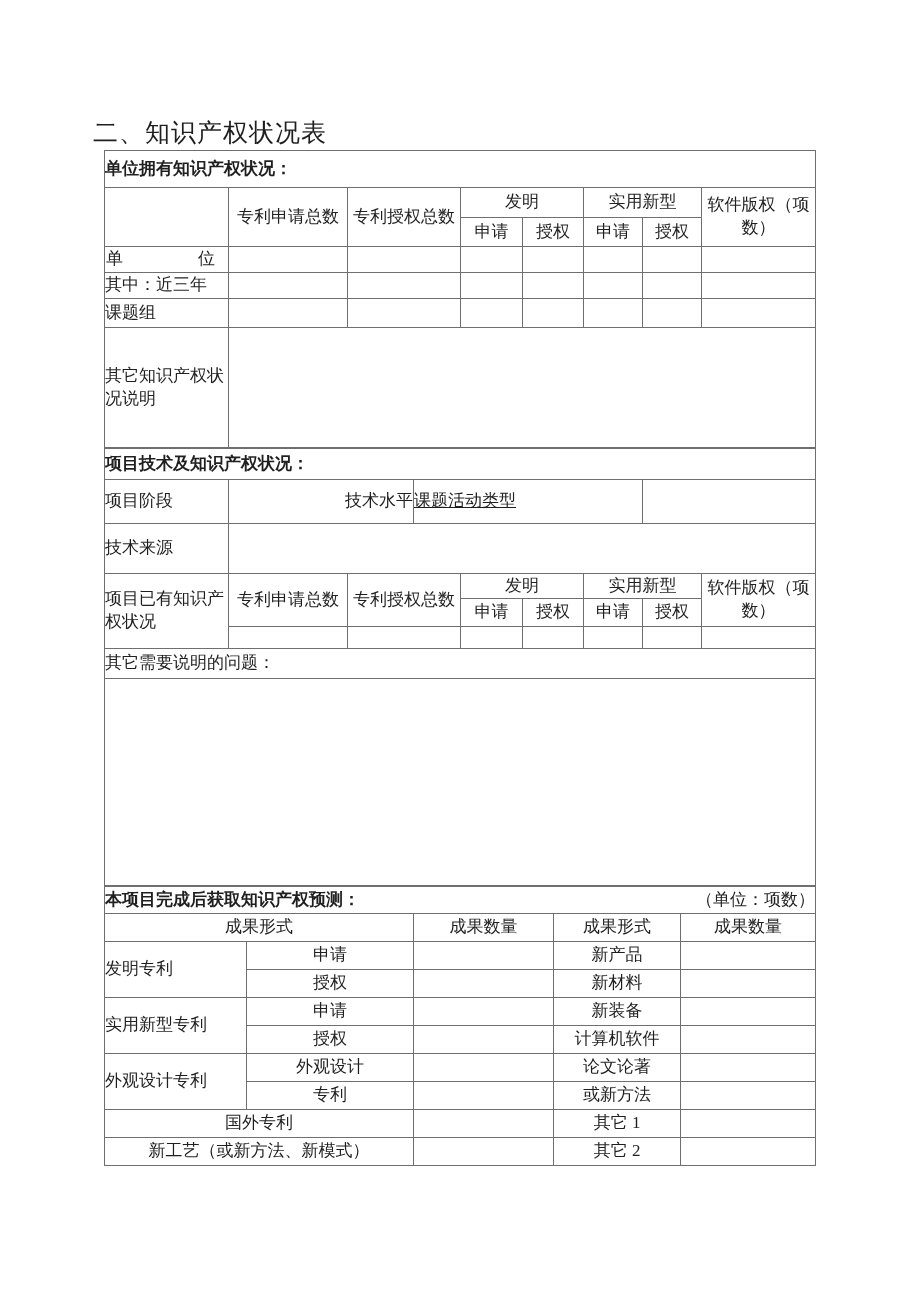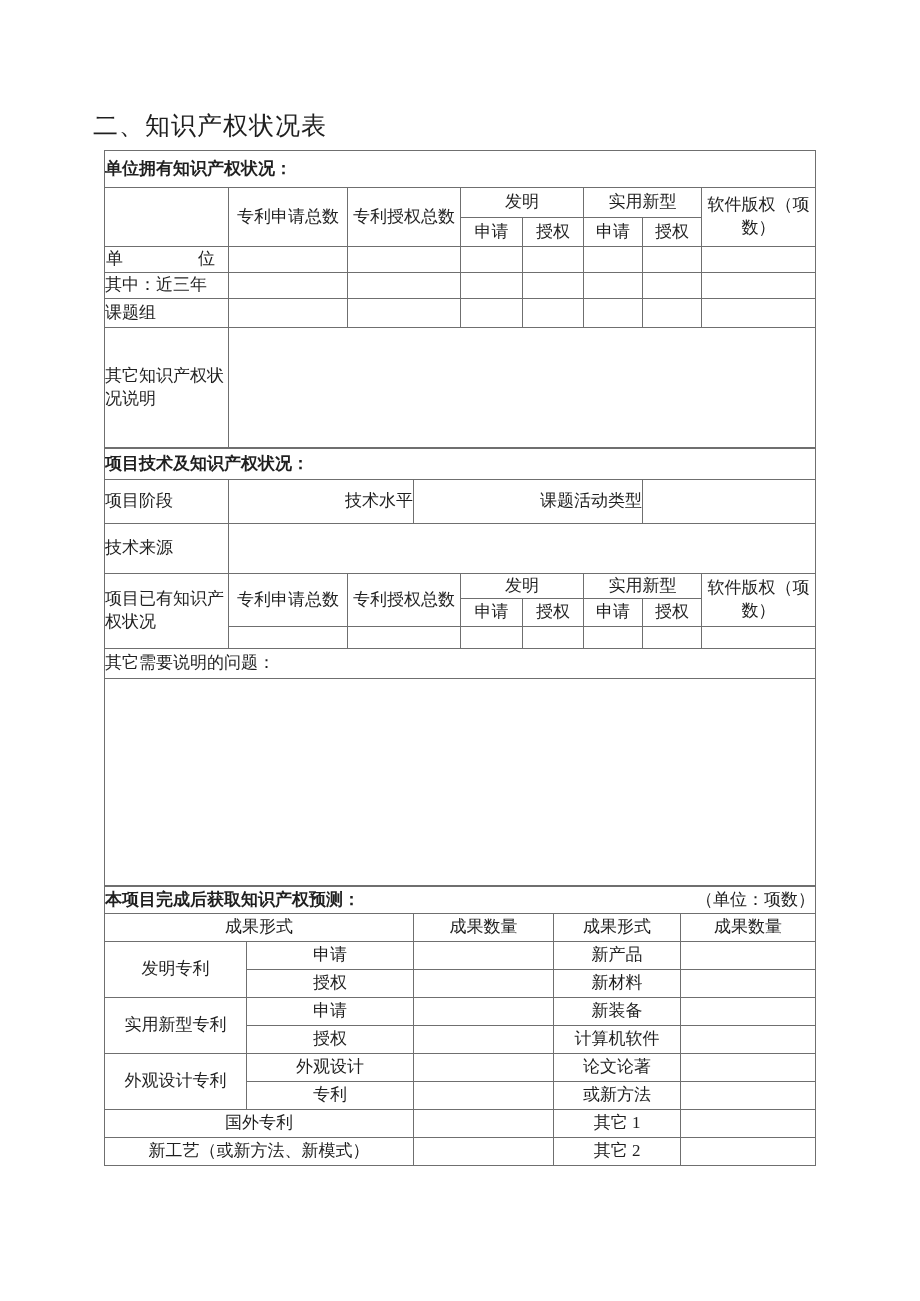--- a/index.html
+++ b/index.html
@@ -11,21 +11,21 @@
     width: 920px;
     height: 1301px;
     position: relative;
     font-family: "Liberation Serif", "DejaVu Serif", serif;
     color: #1f1f1f;
     overflow: hidden;
   }
   .doc-title {
     position: absolute;
     left: 93px;
-    top: 109px;
+    top: 116px;
     font-size: 25px;
     font-weight: normal;
     letter-spacing: 1px;
     white-space: nowrap;
   }
   .form-wrap {
     position: absolute;
     left: 104px;
     top: 150px;
     width: 711px;
@@ -47,23 +47,22 @@
   td.sec-head {
     font-family: "Liberation Sans", "DejaVu Sans", sans-serif;
     font-weight: bold;
     font-size: 16px;
     padding: 0 5px;
     text-align: left;
   }
   td.lbl { text-align: left; padding: 0 4px; }
   td.ctr { text-align: center; }
   td.rt  { text-align: right; padding-right: 4px; margin-left: 46px; }
-  td.rt-pad { text-align: right; padding-right: 23px; }
+  td.rt-pad { padding-right: 23px; text-decoration: underline; }
   td.grp {
-    text-align: center;
     vertical-align: bottom;
     padding-bottom: 4px;
   }
   .spread {
     display: flex;
     justify-content: space-between;
     padding: 0 13px 0 1px;
   }
   .head-flex {
     display: flex;

